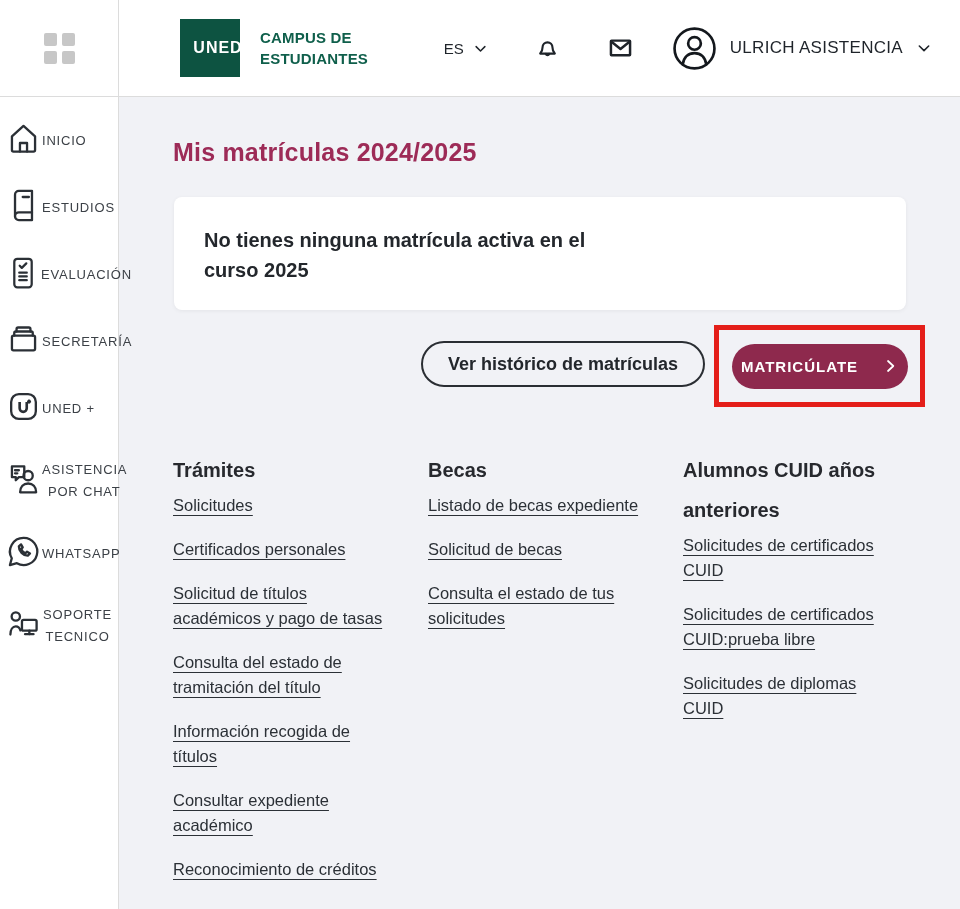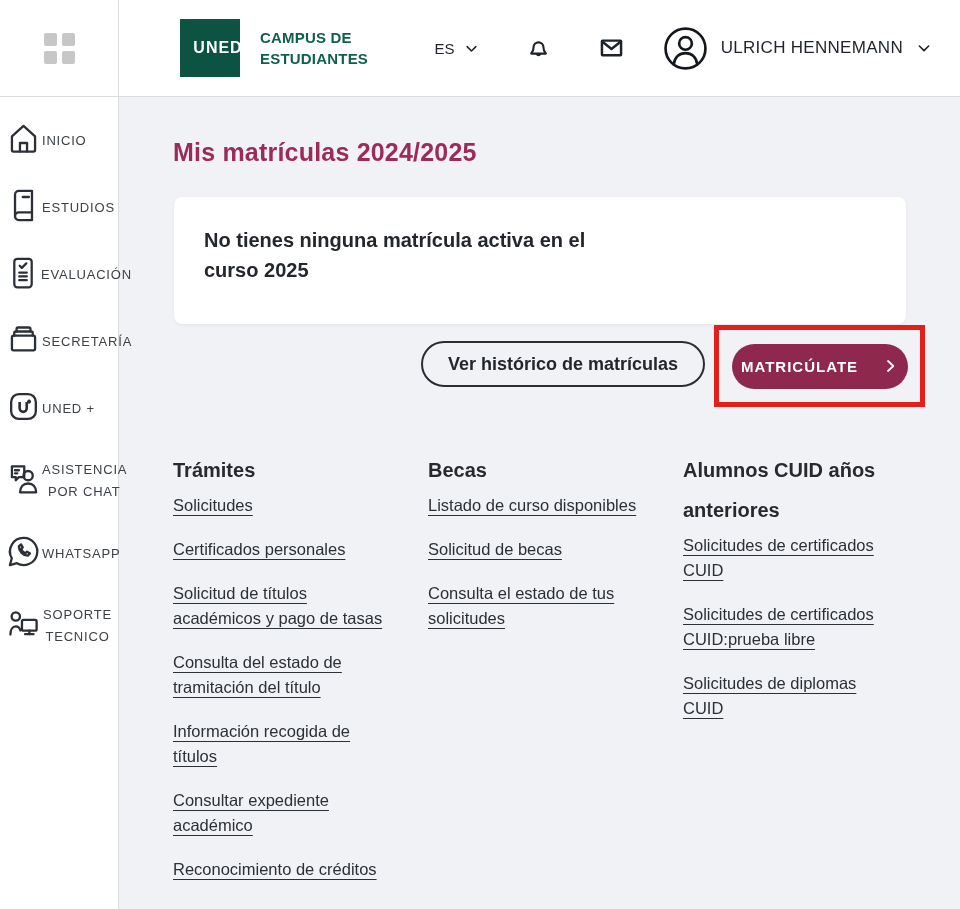--- a/index.html
+++ b/index.html
@@ -57,21 +57,21 @@
     margin-top:7px; font-size:13px; letter-spacing:0.8px; color:#3c4147; line-height:22px;
   }
 
   
   .main { position:absolute; left:120px; top:98px; width:840px; height:811px; }
   .page-title {
     position:absolute; left:53px; top:40px;
     font-size:25px; font-weight:bold; color:#9d2b57; letter-spacing:0.2px;
   }
   .empty-card {
-    position:absolute; left:54px; top:99px; width:732px; height:127px;
+    position:absolute; left:54px; top:99px; width:732px; height:113px;
     background:#ffffff; border-radius:8px; box-shadow:0 1px 4px rgba(0,0,0,0.06);
     padding:28px 30px;
   }
   .empty-card .card-text {
     font-size:20px; font-weight:bold; color:#23272c; line-height:30px; max-width:440px;
   }
   .history-btn {
     position:absolute; left:301px; top:243px; width:284px; height:46px;
     border:2px solid #2a2e33; border-radius:23px; background:transparent;
     font-family:inherit; font-size:18px; font-weight:bold; color:#23272c;
@@ -138,21 +138,21 @@
         </span>
       </div>
       <div class="user">
         <span>
           <svg width="45" height="45" viewBox="0 0 44 44" fill="none" stroke="#14181d" stroke-width="2.6">
             <circle cx="22" cy="22" r="19.5"></circle>
             <circle cx="22" cy="17" r="6.2"></circle>
             <path d="M10.5 37.5c1-7 5.5-11 11.5-11s10.5 4 11.5 11" stroke-linecap="round"></path>
           </svg>
         </span>
-        <span class="user-name">ULRICH HENNEMANN</span>
+        <span class="user-name">ULRICH ASISTENCIA</span>
         <span>
           <svg width="16" height="16" viewBox="0 0 24 24" fill="none" stroke="#1f242a" stroke-width="2.4" stroke-linecap="round" stroke-linejoin="round">
               <polyline points="5,9 12,16 19,9"></polyline>
             </svg>
         </span>
       </div>
     </div>
   </div>
 </div>
 
@@ -282,21 +282,21 @@
       <a class="link">Certificados personales</a>
       <a class="link">Solicitud de títulos académicos y pago de tasas</a>
       <a class="link">Consulta del estado de tramitación del título</a>
       <a class="link">Información recogida de títulos</a>
       <a class="link">Consultar expediente académico</a>
       <a class="link">Reconocimiento de créditos</a>
     </div>
 
     <div class="col">
       <div class="col-heading">Becas</div>
-      <a class="link">Listado de curso disponibles</a>
+      <a class="link">Listado de becas expediente</a>
       <a class="link">Solicitud de becas</a>
       <a class="link">Consulta el estado de tus solicitudes</a>
     </div>
 
     <div class="col">
       <div class="col-heading">Alumnos CUID años anteriores</div>
       <a class="link">Solicitudes de certificados CUID</a>
       <a class="link">Solicitudes de certificados CUID:prueba libre</a>
       <a class="link">Solicitudes de diplomas CUID</a>
     </div>

